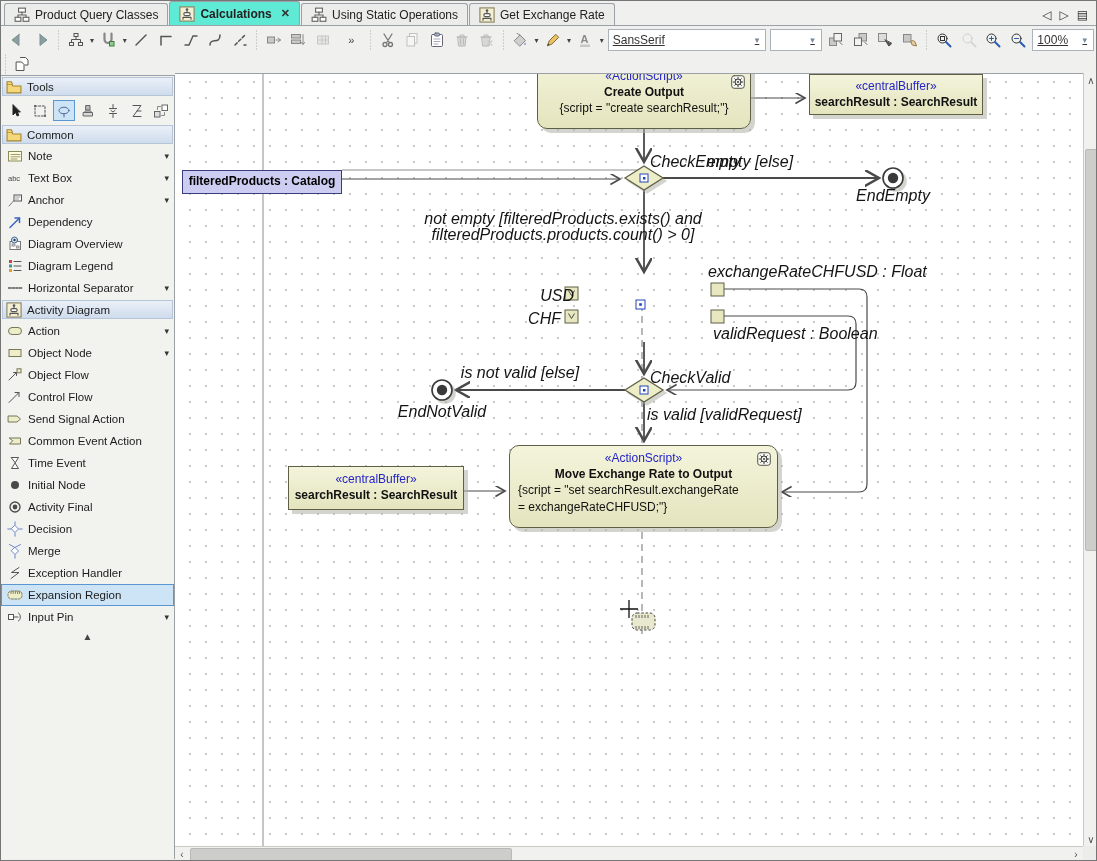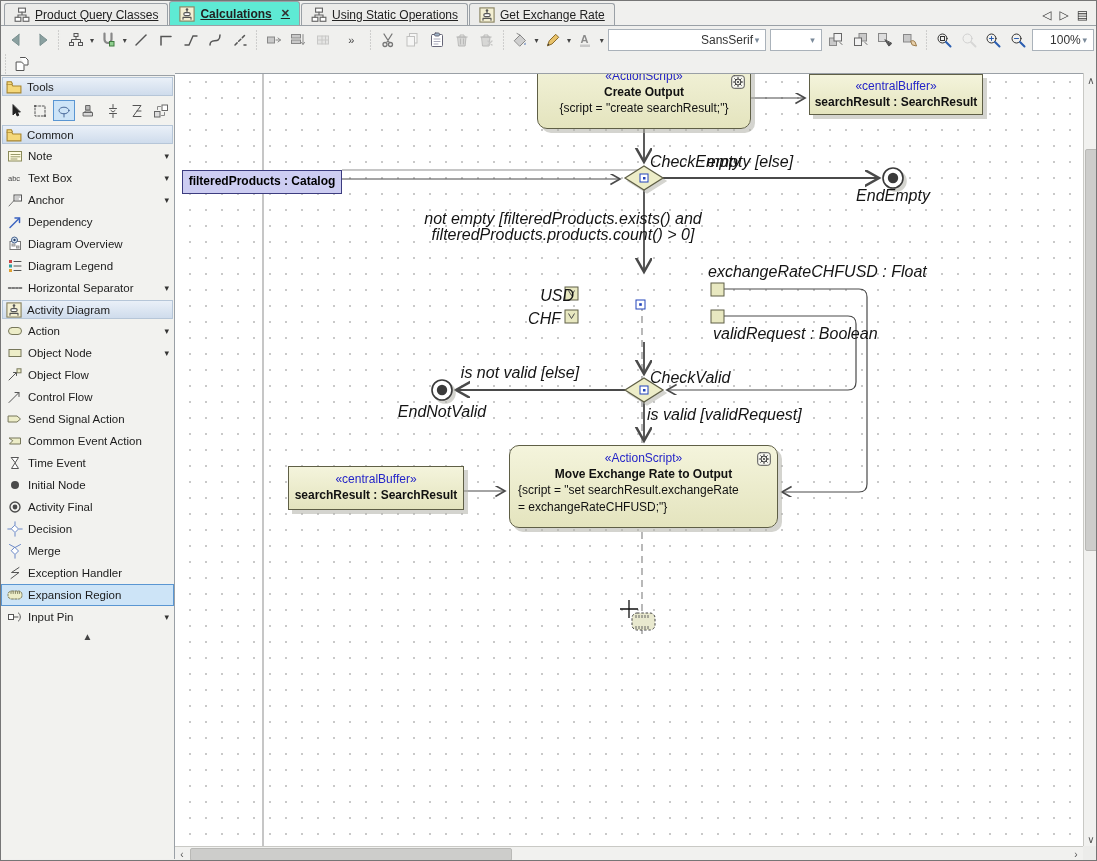--- a/index.html
+++ b/index.html
@@ -3,34 +3,34 @@
 <meta charset="utf-8">
 <style>
   html,body{margin:0;padding:0;background:#d8d8d4;font-family:"Liberation Sans",sans-serif;}
   .window{position:relative;width:1097px;height:861px;background:#f0f0ee;border:1px solid #767676;box-sizing:border-box;overflow:hidden;}
   .ic{display:inline-flex;width:16px;height:16px;align-items:center;justify-content:center;flex:0 0 auto;}
   .ic svg{width:16px;height:16px;}
 
   
   .tabbar{position:absolute;left:0;top:0;right:0;height:24px;display:flex;align-items:flex-end;background:#f0f0ee;border-bottom:1px solid #9aa0a6;}
   .tabs{display:flex;align-items:flex-end;padding-left:3px;flex:1 1 auto;overflow:hidden;}
-  .tab{display:flex;align-items:center;gap:5px;height:21px;padding:0 9px;margin-right:1px;border:1px solid #9aa0a6;border-bottom:none;border-radius:3px 3px 0 0;background:#ececea;font-size:12px;color:#222;cursor:default;white-space:nowrap;text-decoration:underline;}
+  .tab{display:flex;align-items:center;gap:5px;height:21px;padding:0 9px;margin-right:1px;border:1px solid #9aa0a6;border-bottom:none;border-radius:3px 3px 0 0;background:#ececea;font-size:12px;color:#222;cursor:default;white-space:nowrap;}
   .tab.active{background:#5eead4;font-weight:bold;height:23px;margin-bottom:-1px;border-bottom:1px solid #fff;}
   .tab .close{font-size:11px;font-weight:bold;color:#333;margin-left:4px;}
   .tabctl{display:flex;align-items:center;gap:8px;padding:0 8px 3px 8px;}
   .tabctl span{font-size:12px;color:#333;}
 
   
   .toolbar{position:absolute;left:0;top:25px;right:0;height:28px;display:flex;align-items:center;padding-left:4px;background:#f0f0ee;}
   .toolbar2{position:absolute;left:0;top:53px;width:174px;height:20px;display:flex;align-items:center;background:#f0f0ee;}
   .tbtn{display:flex;align-items:center;justify-content:center;width:23px;height:23px;border:1px solid transparent;border-radius:2px;}
   .tbtn.gray{opacity:.45;}
   .tsep{width:5px;height:20px;margin:0 2px;background-image:radial-gradient(circle,#a9a9a9 .8px,transparent 1px);background-size:3px 3px;background-position:center;}
   .caret{font-size:8px;color:#444;width:8px;text-align:center;}
-  .tsel{display:flex;align-items:center;justify-content:flex-end;height:20px;border:1px solid #aab2ba;background:#fff;font-size:12px;color:#333;padding:0 4px;margin:0 2px;}
+  .tsel{display:flex;align-items:center;justify-content:space-between;height:20px;border:1px solid #aab2ba;background:#fff;font-size:12px;color:#333;padding:0 4px;margin:0 2px;text-decoration:underline;}
   .tsel .caret{color:#7a8a9a;font-size:9px;}
   .overflowbtn{font-size:11px;color:#444;letter-spacing:-1px;padding:0 3px;}
 
   
   .palette{position:absolute;left:0;top:74px;width:173px;bottom:1px;background:#f2f2ef;border-right:1px solid #9aa0a6;border-top:1px solid #9aa0a6;overflow:hidden;font-size:11.5px;color:#1c1c1c;}
   .pal-header{display:flex;align-items:center;gap:5px;height:17px;margin:1px 1px 1px 1px;padding:0 3px;background:linear-gradient(#eaf0f8,#cfdcec);border:1px solid #b6c6d8;font-size:11.5px;}
   .pal-toolrow{display:flex;align-items:center;gap:2px;padding:3px 2px 3px 4px;}
   .pal-tool{display:flex;align-items:center;justify-content:center;width:21px;height:19px;border:1px solid transparent;}
   .pal-tool.selected{background:#cde4f7;border:1px solid #5a96d2;}
   .pal-item{display:flex;align-items:center;gap:5px;height:20px;padding:0 4px 0 5px;border:1px solid transparent;}

